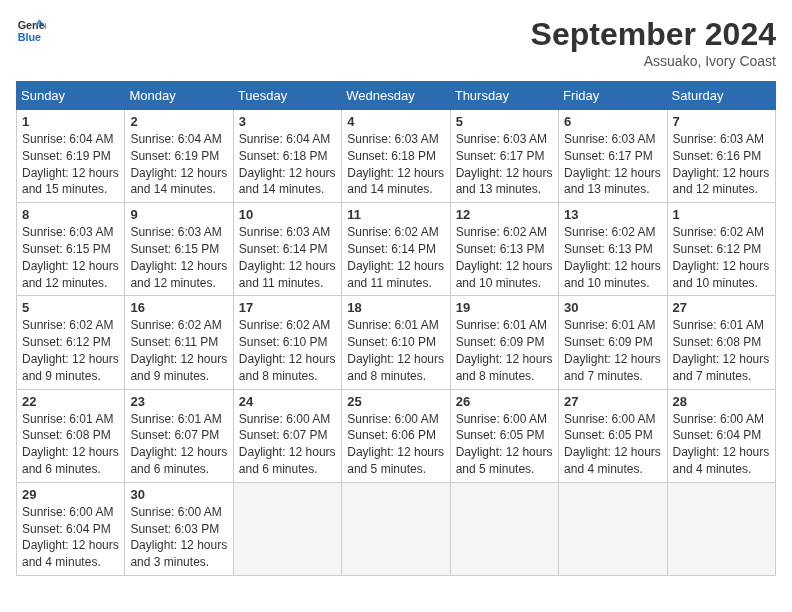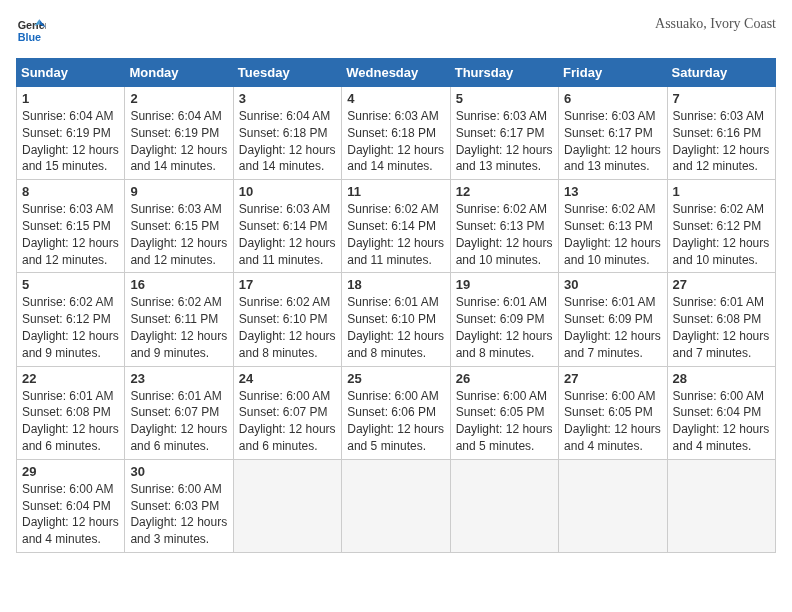--- a/index.html
+++ b/index.html
@@ -29,32 +29,31 @@
       text-align: right;
     }
     .month-title {
       font-size: 32px;
       font-weight: bold;
       color: #333;
     }
     .location {
       font-size: 14px;
       color: #555;
-      font-family: Liberation Serif, serif;
     }
     table {
       width: 100%;
       border-collapse: collapse;
       table-layout: fixed;
     }
     th {
       background-color: #2b6cb0;
       color: #fff;
       font-size: 13px;
-      font-weight: bold;
+      font-weight: normal;
       padding: 6px 4px;
       text-align: left;
       border: 1px solid #2b6cb0;
     }
     td {
       vertical-align: top;
       border: 1px solid #ccc;
       padding: 4px 5px;
       font-size: 10px;
       color: #333;
@@ -81,20 +80,21 @@
 <div class="header">
   <div class="logo">
     <svg class="logo-icon" viewBox="0 0 36 36">
       <text x="2" y="16" font-size="13" font-weight="bold" fill="#333" font-family="Arial">General</text>
       <text x="2" y="30" font-size="13" font-weight="bold" fill="#1a6abf" font-family="Arial">Blue</text>
       <polygon points="28,4 36,14 28,10" fill="#1a6abf"></polygon>
       <polygon points="28,4 22,12 28,10" fill="#4a9fd4"></polygon>
     </svg>
   </div>
   <div class="title-block">
+    <div class="month-title">September 2024</div>
     <div class="location">Assuako, Ivory Coast</div>
   </div>
 </div>
 
 <table>
   <thead>
     <tr>
       <th>Sunday</th>
       <th>Monday</th>
       <th>Tuesday</th>

